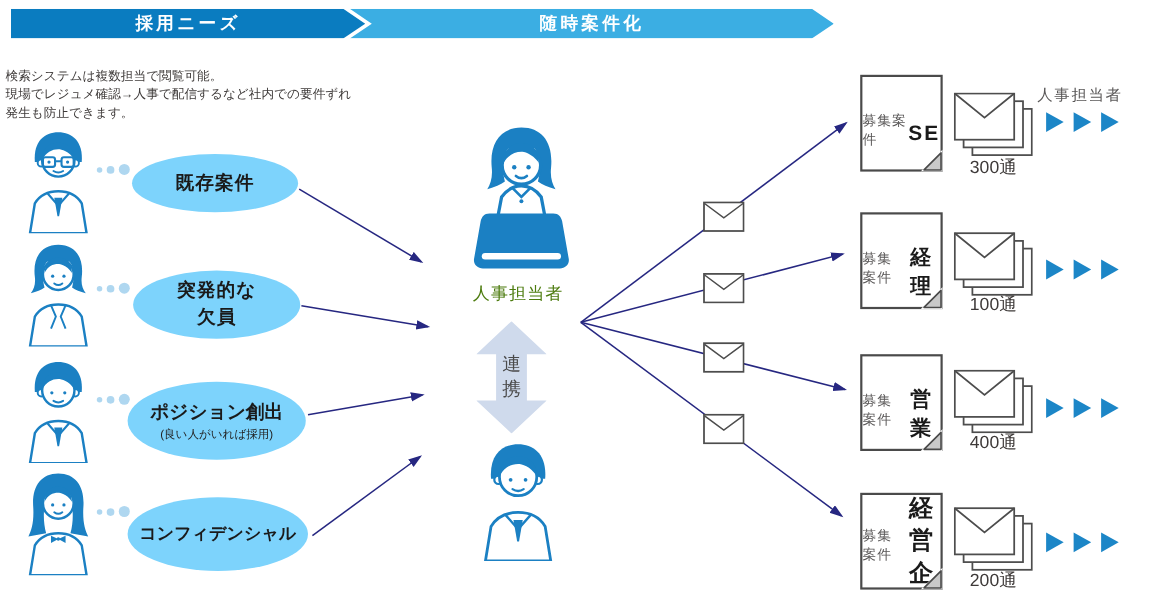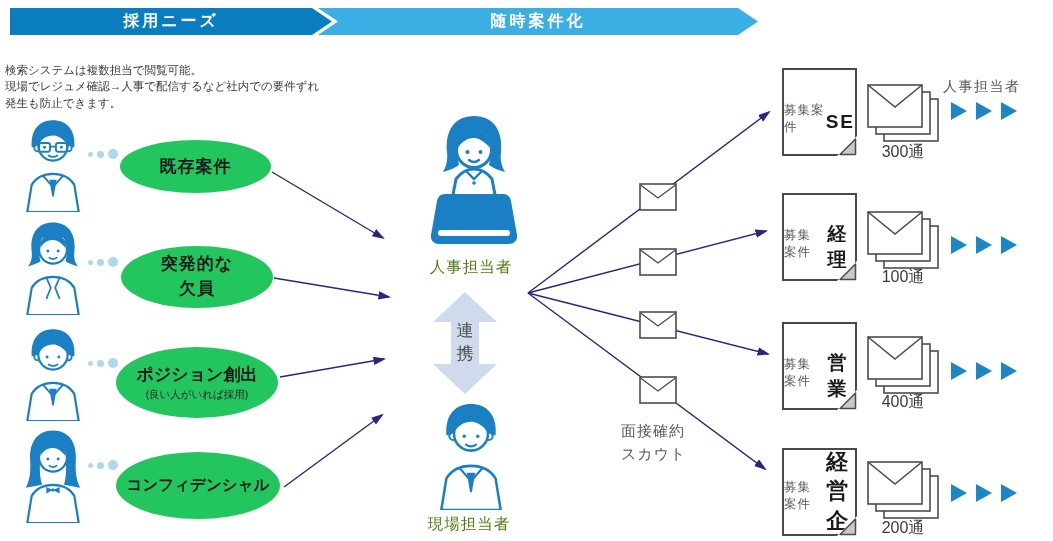--- a/index.html
+++ b/index.html
@@ -26,21 +26,21 @@
   .person{position:absolute;}
   #person1{left:16px;top:115px;}
   #person2{left:16px;top:218px;}
   #person3{left:16px;top:324px;}
   #person4{left:16px;top:426px;}
   .dots{position:absolute;display:flex;align-items:center;gap:4px;}
   .dots i{display:block;border-radius:50%;background:#AFD7F0;}
   .dots i.d1{width:5px;height:5px;} .dots i.d2{width:7px;height:7px;} .dots i.d3{width:10px;height:10px;}
   #dots1{left:88px;top:149px;} #dots2{left:88px;top:257px;} #dots3{left:88px;top:358px;} #dots4{left:88px;top:460px;}
 
-  .bubble{position:absolute;background:#22c55e;border-radius:50%;display:flex;flex-direction:column;
+  .bubble{position:absolute;background:#7dd3fc;border-radius:50%;display:flex;flex-direction:column;
           align-items:center;justify-content:center;text-align:center;color:#1A1A1A;font-weight:bold;}
   #bubble1{left:120px;top:140px;width:151px;height:53px;font-size:17px;letter-spacing:1px;}
   #bubble2{left:121px;top:246px;width:152px;height:62px;font-size:17px;line-height:1.45;letter-spacing:1px;}
   #bubble3{left:116px;top:347px;width:162px;height:71px;font-size:17px;}
   #bubble3 .sub{font-size:10.5px;font-weight:normal;margin-top:2px;color:#222;}
   #bubble4{left:116px;top:452px;width:164px;height:67px;font-size:15.5px;}
 
   
   #hr-figure{left:423px;top:112px;}
   .plabel{position:absolute;width:110px;text-align:center;font-size:15.5px;color:#4d7c0f;letter-spacing:1px;}
@@ -238,21 +238,20 @@
       <path d="M21,44 C19,18 33,7 50,7 C67,7 81,18 79,44 Z" fill="#1B80C3"></path>
       <circle cx="29" cy="45" r="4.5" fill="#fff" stroke="#1B80C3" stroke-width="2.4"></circle>
       <circle cx="71" cy="45" r="4.5" fill="#fff" stroke="#1B80C3" stroke-width="2.4"></circle>
       <circle cx="50" cy="42" r="20" fill="#fff" stroke="#1B80C3" stroke-width="3"></circle>
       <path d="M30,41 C31,25 39,20 50,20 C61,20 69,25 70,41 C63,30 54,28 50,28 C42,28 35,32 30,41 Z" fill="#1B80C3"></path>
       <circle cx="42" cy="45" r="2" fill="#1B80C3"></circle>
         <circle cx="58" cy="45" r="2" fill="#1B80C3"></circle>
       <path d="M44,55 Q50,59 56,55" fill="none" stroke="#1B80C3" stroke-width="2.4" stroke-linecap="round"></path>
     </svg>
   </div>
-  <div class="plabel" id="field-label">現場担当者</div>
 
   <div class="menv" id="menv1">
     <svg width="38" height="28">
         <rect x="1" y="1" width="36" height="26" fill="#fff" stroke="#4D4D4D" stroke-width="1.6"></rect>
         <path d="M1.5,2 L19,15 L36.5,2" fill="none" stroke="#4D4D4D" stroke-width="1.4"></path>
       </svg>
   </div>
   <div class="menv" id="menv2">
     <svg width="38" height="28">
         <rect x="1" y="1" width="36" height="26" fill="#fff" stroke="#4D4D4D" stroke-width="1.6"></rect>
@@ -264,22 +263,20 @@
         <rect x="1" y="1" width="36" height="26" fill="#fff" stroke="#4D4D4D" stroke-width="1.6"></rect>
         <path d="M1.5,2 L19,15 L36.5,2" fill="none" stroke="#4D4D4D" stroke-width="1.4"></path>
       </svg>
   </div>
   <div class="menv" id="menv4">
     <svg width="38" height="28">
         <rect x="1" y="1" width="36" height="26" fill="#fff" stroke="#4D4D4D" stroke-width="1.6"></rect>
         <path d="M1.5,2 L19,15 L36.5,2" fill="none" stroke="#4D4D4D" stroke-width="1.4"></path>
       </svg>
   </div>
-  <div class="scout-label pre">面接確約
-スカウト</div>
 
   <div class="free">人事担当者</div>
 
   <div class="doc" id="doc1">
     <span class="t">募集案件</span>
     <span class="r">SE</span>
     <svg class="fold" width="20" height="20">
       <polygon points="0,20 20,0 20,20" fill="#fff"></polygon>
       <polygon points="3,18.5 18.5,3 18.5,18.5" fill="#C9C9C9" stroke="#4A4A4A" stroke-width="1.5" stroke-linejoin="round"></polygon>
     </svg>

